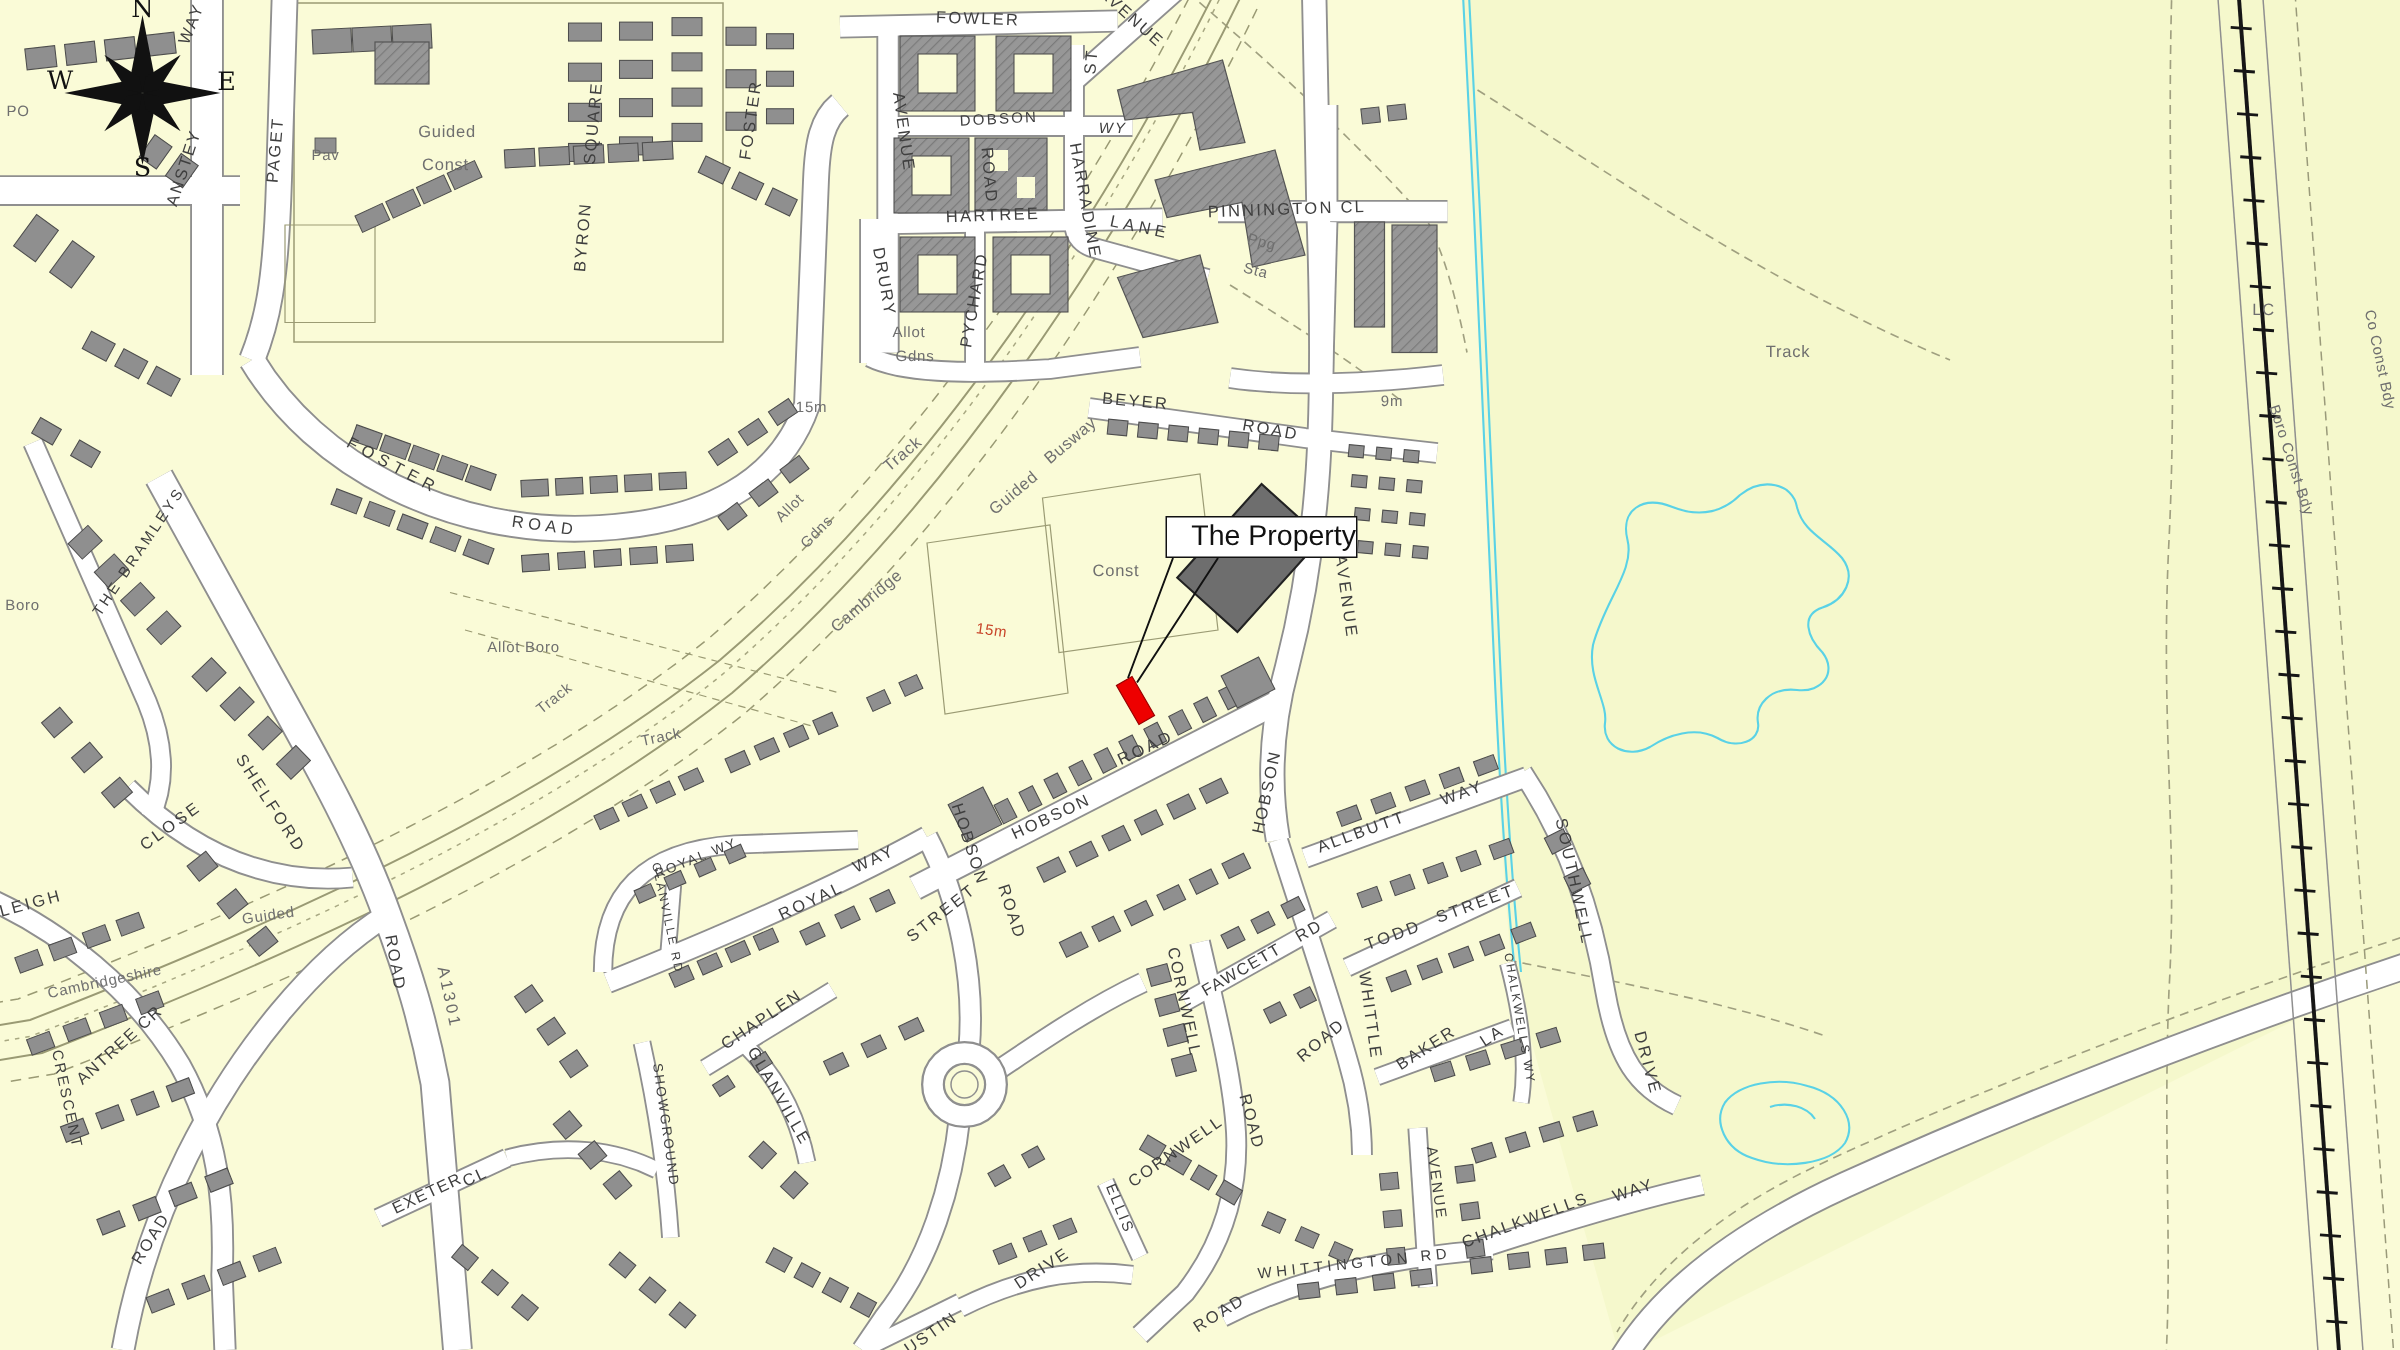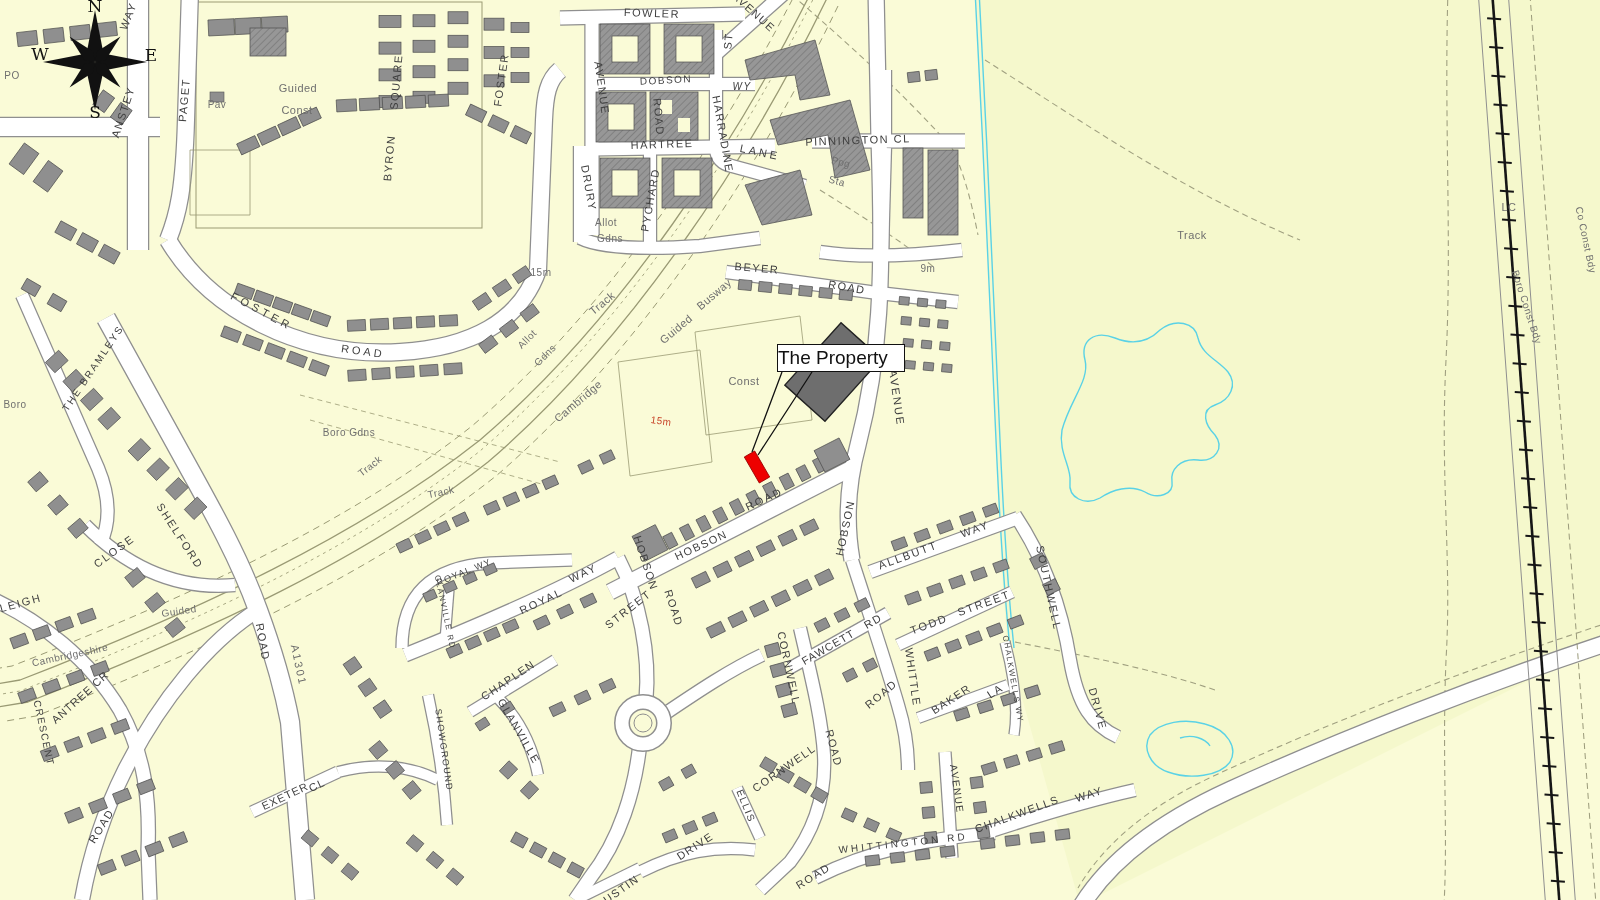--- a/index.html
+++ b/index.html
@@ -8,21 +8,21 @@
   #gfx{position:absolute;left:0;top:0;}
   #labels{position:absolute;left:0;top:0;width:1600px;height:900px;pointer-events:none;}
   .lbl{position:absolute;white-space:nowrap;color:var(--street);font-size:11px;
        letter-spacing:1.5px;font-family:"Liberation Sans",sans-serif;}
   .lbl.mn{color:var(--minor);letter-spacing:0.5px;}
   .lbl.ct{color:var(--contour);letter-spacing:0.5px;}
   .lbl.bg{color:#6a6a6a;font-size:15px;letter-spacing:2px;}
   .cmp{position:absolute;font-family:"DejaVu Serif",serif;font-size:17px;color:#111;
        transform:translate(-50%,-50%);}
   #callout{position:absolute;left:777px;top:344px;width:126px;height:26px;background:#fff;
-       border:1.6px solid #111;color:#111;font-size:19px;line-height:26px;text-align:left;
+       border:1.6px solid #111;color:#111;font-size:19px;line-height:26px;text-align:right;
        font-family:"Liberation Sans",sans-serif;}
 </style>
 </head>
 <body>
 
 <div id="map" style="--bg: #fafbd7; --field: #f5f8cc; --casing: #8f8f8f; --bld: #8f8f8f; --bdark: #6e6e6e; --plot: #9b9b74; --water: #5ad2e6; --rail: #161616; --prop: #ee0000; --street: #3f3f3f; --minor: #6f6f6f; --contour: #c8452a;">
   <svg id="gfx" width="1600" height="900" viewBox="0 0 1600 900">
     <defs>
       <pattern id="hatch" width="5" height="5" patternUnits="userSpaceOnUse" patternTransform="rotate(45)">
         <rect width="5" height="5" style="fill:#979797"></rect>
@@ -556,21 +556,21 @@
       <span class="lbl" style="left: 847px; top: 287px; font-size: 11px; transform: translate(-50%, -50%) rotate(10deg);">ROAD</span>
       <span class="lbl mn" style="left: 1192px; top: 235px; font-size: 11px; transform: translate(-50%, -50%) rotate(0deg);">Track</span>
       <span class="lbl mn" style="left: 1509px; top: 207px; font-size: 11px; transform: translate(-50%, -50%) rotate(0deg);">LC</span>
       <span class="lbl mn" style="left: 1586px; top: 240px; font-size: 10px; transform: translate(-50%, -50%) rotate(78deg);">Co Const Bdy</span>
       <span class="lbl mn" style="left: 1527px; top: 307px; font-size: 10px; transform: translate(-50%, -50%) rotate(72deg);">Boro Const Bdy</span>
       <span class="lbl mn" style="left: 541px; top: 272px; font-size: 10px; transform: translate(-50%, -50%) rotate(0deg);">15m</span>
       <span class="lbl" style="left: 262px; top: 311px; font-size: 11px; letter-spacing: 4px; transform: translate(-50%, -50%) rotate(28deg);">FOSTER</span>
       <span class="lbl" style="left: 363px; top: 351px; font-size: 11px; letter-spacing: 3px; transform: translate(-50%, -50%) rotate(8deg);">ROAD</span>
       <span class="lbl mn" style="left: 527px; top: 339px; font-size: 10px; transform: translate(-50%, -50%) rotate(-45deg);">Allot</span>
       <span class="lbl mn" style="left: 545px; top: 355px; font-size: 10px; transform: translate(-50%, -50%) rotate(-45deg);">Gdns</span>
-      <span class="lbl mn" style="left: 349px; top: 432px; font-size: 10px; transform: translate(-50%, -50%) rotate(0deg);">Boro Gdns</span>
+      <span class="lbl mn" style="left: 349px; top: 432px; font-size: 10px; transform: translate(-50%, -50%) rotate(0deg);">Allot Boro</span>
       <span class="lbl mn" style="left: 370px; top: 466px; font-size: 10px; transform: translate(-50%, -50%) rotate(-38deg);">Track</span>
       <span class="lbl mn" style="left: 441px; top: 492px; font-size: 10px; transform: translate(-50%, -50%) rotate(-12deg);">Track</span>
       <span class="lbl mn" style="left: 602px; top: 303px; font-size: 11px; transform: translate(-50%, -50%) rotate(-40deg);">Track</span>
       <span class="lbl mn" style="left: 676px; top: 329px; font-size: 11px; transform: translate(-50%, -50%) rotate(-40deg);">Guided</span>
       <span class="lbl mn" style="left: 714px; top: 294px; font-size: 11px; transform: translate(-50%, -50%) rotate(-40deg);">Busway</span>
       <span class="lbl mn" style="left: 578px; top: 401px; font-size: 11px; transform: translate(-50%, -50%) rotate(-40deg);">Cambridge</span>
       <span class="lbl ct" style="left: 661px; top: 421px; font-size: 10px; transform: translate(-50%, -50%) rotate(8deg);">15m</span>
       <span class="lbl mn" style="left: 744px; top: 381px; font-size: 11px; transform: translate(-50%, -50%) rotate(0deg);">Const</span>
       <span class="lbl mn" style="left: 15px; top: 404px; font-size: 10px; transform: translate(-50%, -50%) rotate(0deg);">Boro</span>
       <span class="lbl" style="left: 93px; top: 368px; font-size: 10px; letter-spacing: 2px; transform: translate(-50%, -50%) rotate(-56deg);">THE BRAMLEYS</span>

